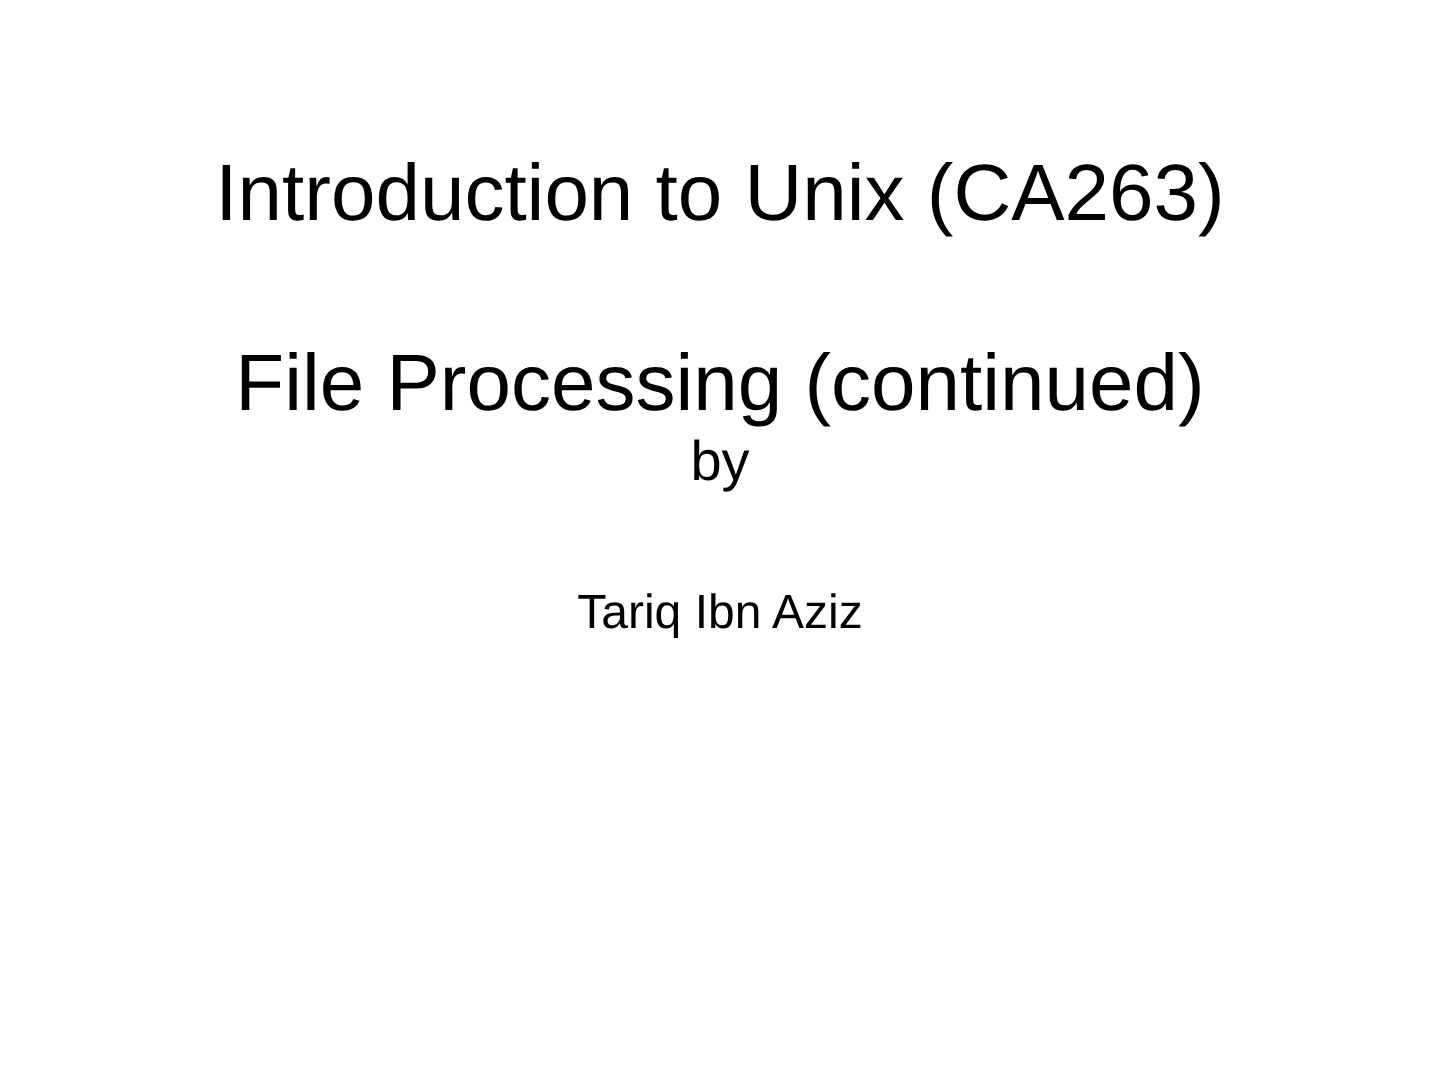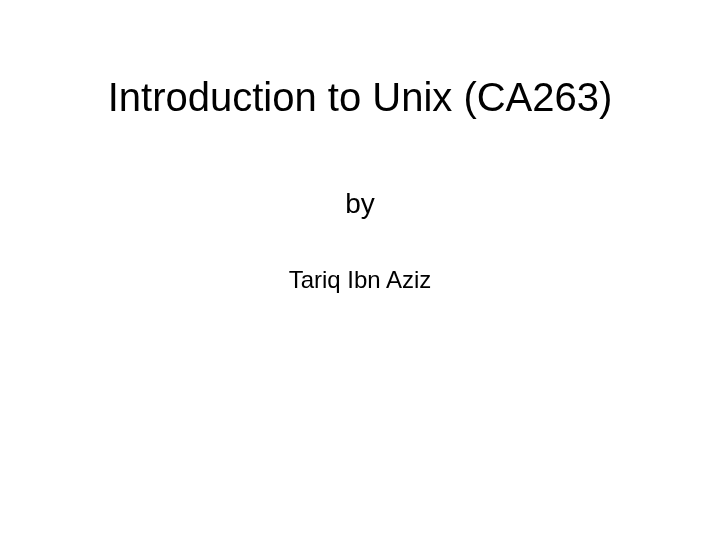--- a/index.html
+++ b/index.html
@@ -34,29 +34,29 @@
       font-size: 40px;
       font-weight: normal;
       text-align: center;
       margin-top: 50px;
       letter-spacing: 0px;
     }
     .by-line {
       font-size: 28px;
       font-weight: normal;
       text-align: right;
-      margin-top: 68px;
     }
     .author {
       font-size: 24px;
       font-weight: normal;
       text-align: center;
       margin-top: 46px;
     }
   </style>
 </head>
 <body>
 
 <div class="slide">
   <div class="title-line-1">Introduction to Unix (CA263)</div>
+  <div class="title-line-2">File Processing (continued)</div>
   <div class="by-line">by</div>
   <div class="author">Tariq Ibn Aziz</div>
 </div>
 
 </body></html>

